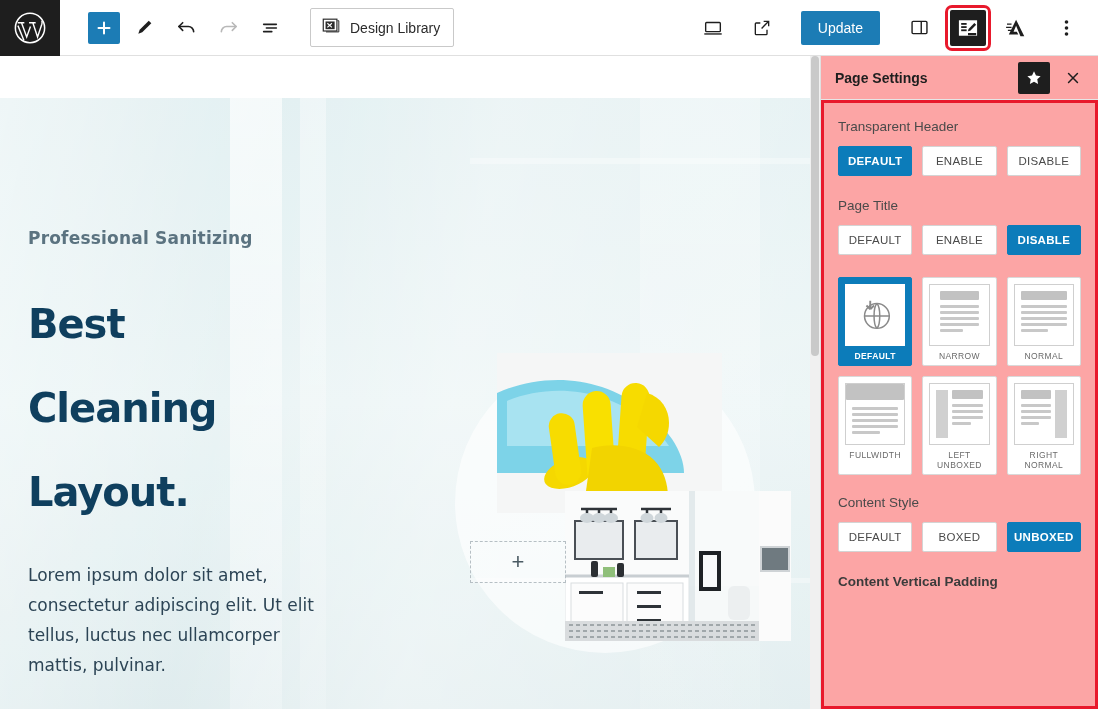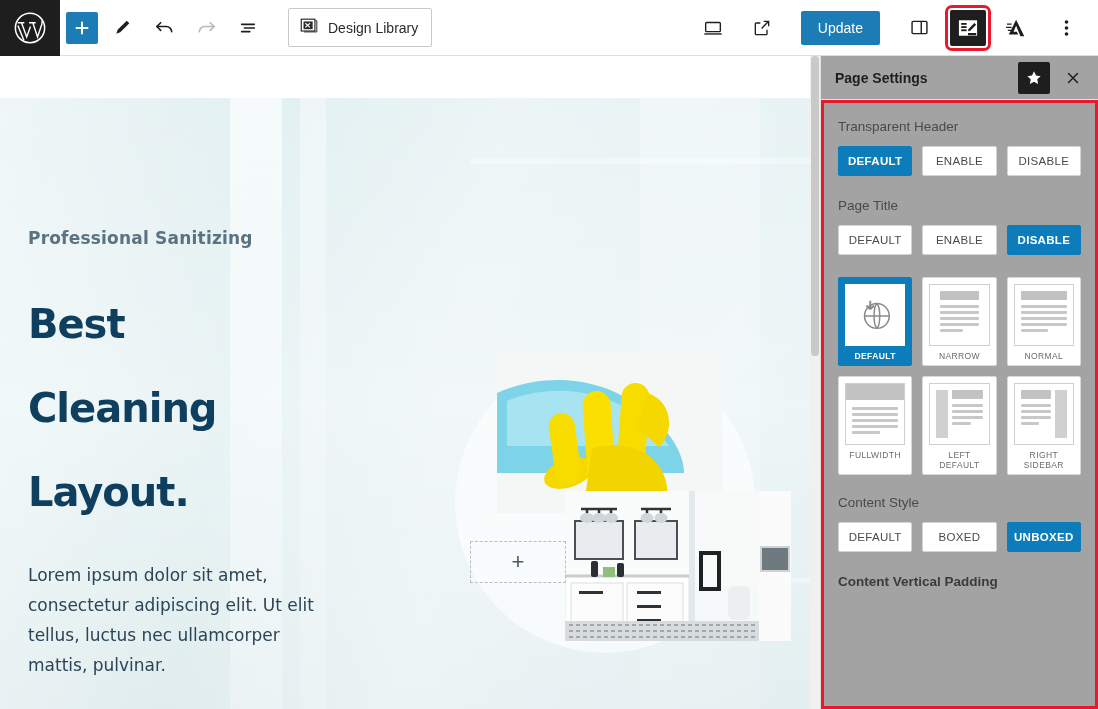--- a/index.html
+++ b/index.html
@@ -15,21 +15,21 @@
     position: absolute; top: 0; left: 0; width: 1098px; height: 56px;
     background: #fff; border-bottom: 1px solid #e0e0e0;
     display: flex; align-items: center;
   }
   .wp-logo {
     width: 60px; height: 56px; background: #1e1e1e;
     display: flex; align-items: center; justify-content: center;
     flex: 0 0 60px;
   }
   .wp-logo svg { width: 34px; height: 34px; }
-  .tb-left { display: flex; align-items: center; gap: 6px; padding-left: 6px; }
+  .tb-left { display: flex; align-items: center; gap: 6px; padding-left: 28px; }
   .tb-btn {
     width: 36px; height: 36px; display: flex; align-items: center;
     justify-content: center; background: none; border: none; cursor: pointer;
     color: #1e1e1e;
   }
   .tb-btn.add {
     background: #1c7cb5; border-radius: 2px; color: #fff;
     width: 32px; height: 32px;
   }
   .tb-btn.disabled { color: #b8b8b8; }
@@ -121,21 +121,21 @@
     background: #f0f0f0; z-index: 20;
   }
   .canvas-scrollbar .thumb {
     position: absolute; top: 0; left: 1px; width: 8px; height: 300px;
     background: #c9c9c9; border-radius: 4px;
   }
 
   
   .panel {
     position: absolute; top: 56px; left: 820px; width: 278px; height: 653px;
-    background: #a3a3a3; border-left: 1px solid #e0e0e0;
+    background: #fca5a5; border-left: 1px solid #e0e0e0;
   }
   .panel-header {
     height: 44px; display: flex; align-items: center; padding: 0 10px 0 14px;
     gap: 8px; border-bottom: 1px solid #e6e6e6;
   }
   .panel-title { font-size: 14px; color: #1e1e1e; font-weight: 600; flex: 1; }
   .star-btn {
     width: 32px; height: 32px; background: #1e1e1e; border: none; border-radius: 2px;
     color: #fff; display: flex; align-items: center; justify-content: center;
     cursor: pointer;
@@ -458,37 +458,37 @@
               <div class="side-col"></div>
               <div class="main-col">
                 <div class="ln head"></div>
                 <div class="ln"></div>
                   <div class="ln"></div>
                 <div class="ln"></div>
                   <div class="ln short"></div>
               </div>
             </div>
           </div>
-          <span class="layout-caption">LEFT DEFAULT</span>
+          <span class="layout-caption">LEFT UNBOXED</span>
         </div>
 
         <div class="layout-card">
           <div class="layout-thumb">
             <div class="thumb-side">
               <div class="main-col">
                 <div class="ln head"></div>
                 <div class="ln"></div>
                   <div class="ln"></div>
                 <div class="ln"></div>
                   <div class="ln short"></div>
               </div>
               <div class="side-col"></div>
             </div>
           </div>
-          <span class="layout-caption">RIGHT SIDEBAR</span>
+          <span class="layout-caption">RIGHT NORMAL</span>
         </div>
       </div>
 
       <div class="field-label">Content Style</div>
       <div class="btn-row">
         <button class="opt-btn">DEFAULT</button>
         <button class="opt-btn">BOXED</button>
         <button class="opt-btn active">UNBOXED</button>
       </div>
 

